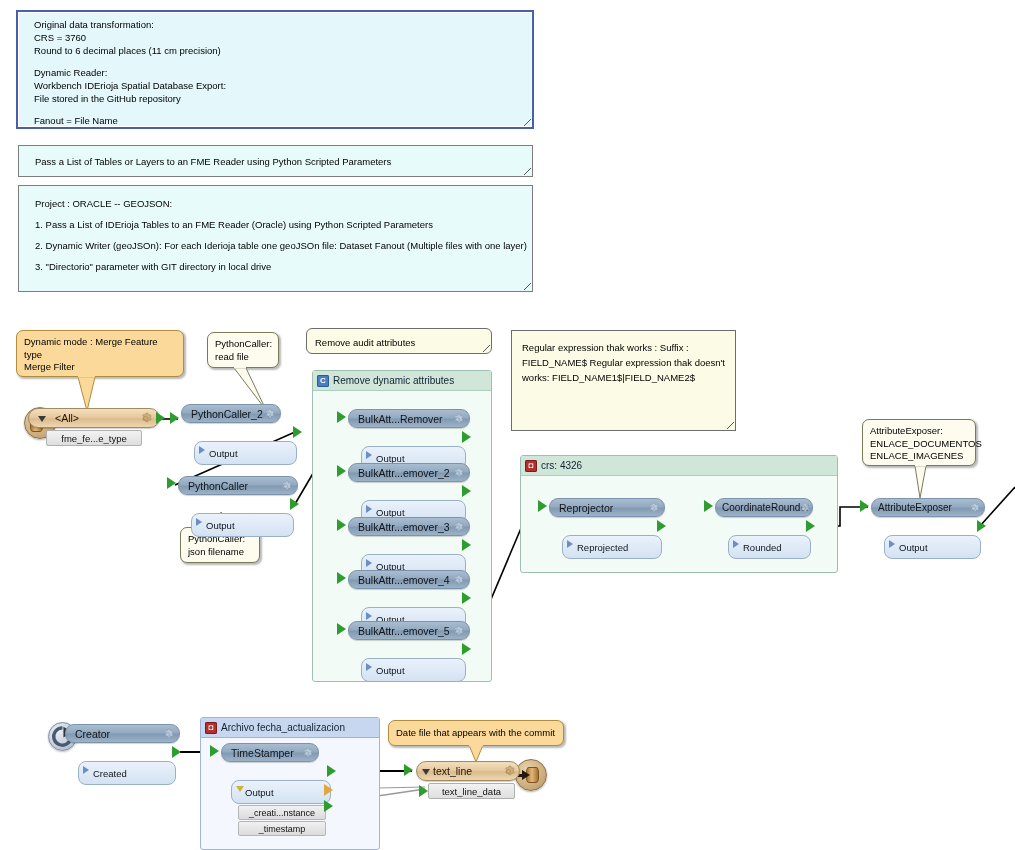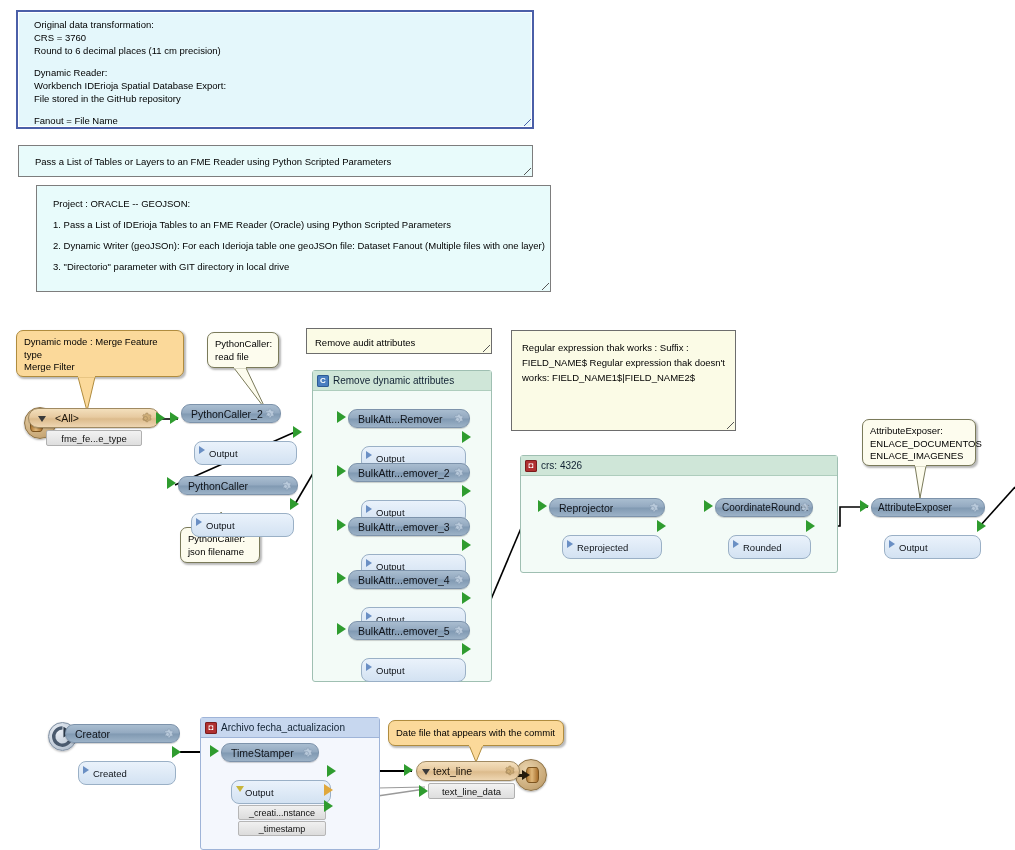--- a/index.html
+++ b/index.html
@@ -272,32 +272,32 @@
     <span class="sp"></span>
     <span class="ln">Fanout = File Name</span>
     <span class="grip"></span>
   </div>
 
   <div class="note" style="left:18px;top:145px;width:515px;height:32px;padding-top:9px;">
     <span class="ln">Pass a List of Tables or Layers to an FME Reader using Python Scripted Parameters</span>
     <span class="grip" style="background:linear-gradient(135deg,transparent 45%,#555 45%,#555 55%,transparent 55%);"></span>
   </div>
 
-  <div class="note" style="left:36px;top:185px;width:515px;height:107px;padding-top:10px;line-height:16px;">
+  <div class="note" style="left:18px;top:185px;width:515px;height:107px;padding-top:10px;line-height:16px;">
     <span class="ln">Project : ORACLE -- GEOJSON:</span>
     <span class="sp" style="height:5px;"></span>
     <span class="ln">1. Pass a List of IDErioja Tables to an FME Reader (Oracle) using Python Scripted Parameters</span>
     <span class="sp" style="height:5px;"></span>
     <span class="ln">2. Dynamic Writer (geoJSOn): For each Iderioja table one geoJSOn file: Dataset Fanout (Multiple files with one layer)</span>
     <span class="sp" style="height:5px;"></span>
     <span class="ln">3. "Directorio" parameter with GIT directory in local drive</span>
     <span class="grip" style="background:linear-gradient(135deg,transparent 45%,#555 45%,#555 55%,transparent 55%);"></span>
   </div>
 
-  <div class="note-cream" style="left:306px;top:328px;width:186px;height:26px;padding-top:7px;">
+  <div class="note-cream" style="left:306px;top:328px;width:186px;height:26px;padding-top:7px;border-radius:6px;">
     <span class="ln">Remove audit attributes</span>
     <span class="grip"></span>
   </div>
 
   <div class="note-cream" style="left:511px;top:330px;width:225px;height:101px;padding:9px 10px;line-height:15px;">
     <span class="ln">Regular expression thak works :</span>
     <span class="sp" style="height:5px;"></span>
     <span class="ln">Suffix : FIELD_NAME$</span>
     <span class="sp" style="height:5px;"></span>
     <span class="ln">Regular expression thak doesn't works:</span>

